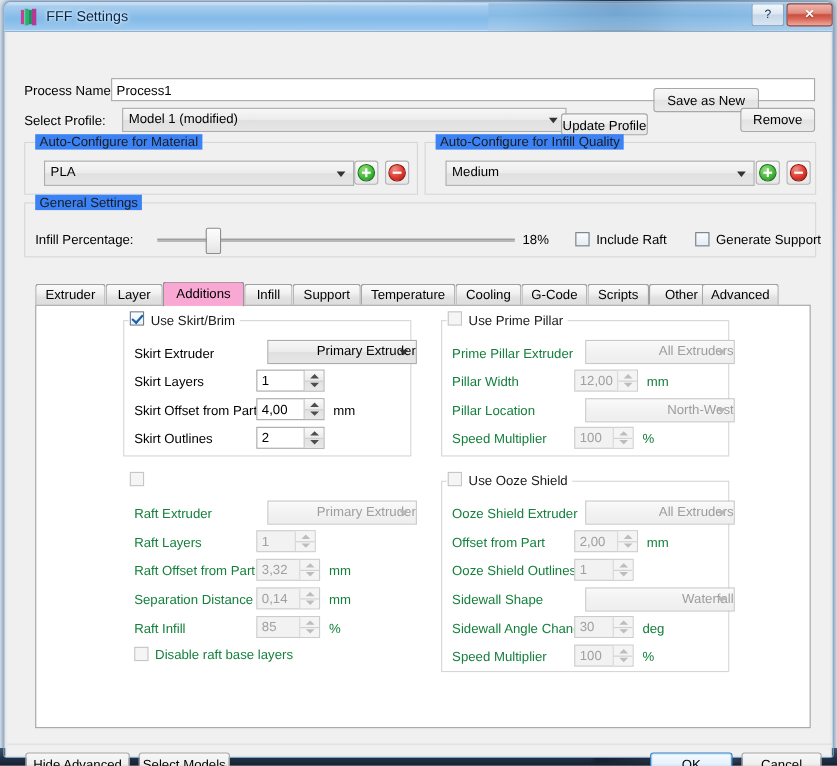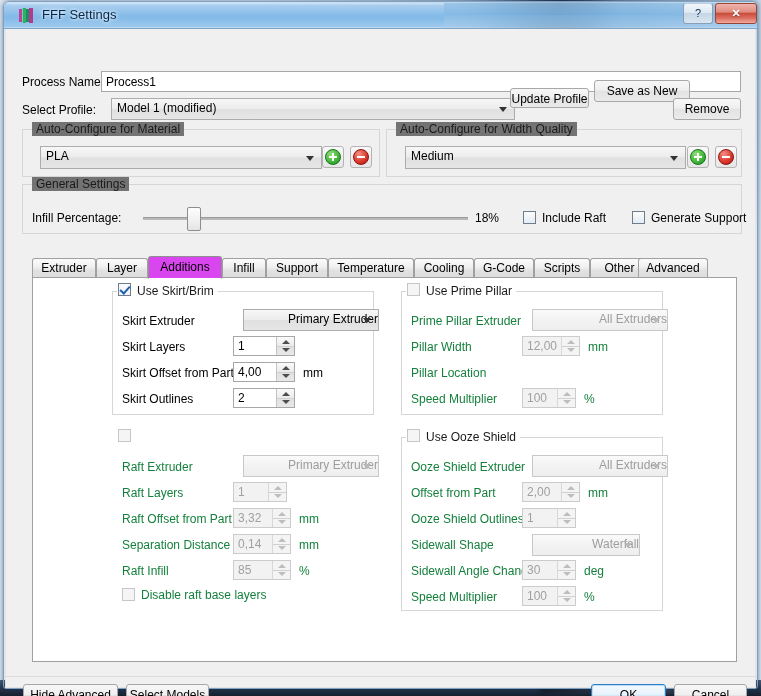--- a/index.html
+++ b/index.html
@@ -240,21 +240,21 @@
 
   
   .group {
     position: absolute;
     border: 1px solid #d6d6d6;
     box-sizing: border-box;
   }
   .group > .gtitle {
     position: absolute;
     top: -8px; left: 9px;
-    background: #737373;
+    background: #3b82f6;
     padding: 0 4px;
     font-size: 12px;
     color: #1a1a1a;
     white-space: nowrap;
   }
   .group.withcheck > .gtitle { padding-left: 1px; }
 
   
   #slider-track {
     position: absolute;
@@ -288,21 +288,21 @@
     line-height: 18px;
     text-align: center;
     color: #000;
     cursor: default;
     white-space: nowrap;
   }
   .tab.active {
     top: 0;
     height: 23px;
     line-height: 20px;
-    background: #d946ef;
+    background: #f9a8d4;
     border-color: #8f8f8f;
     border-bottom: 1px solid #fff;
     z-index: 5;
     font-weight: normal;
   }
   #tabpage {
     position: absolute;
     left: 26px; top: 248px;
     width: 705px; height: 385px;
     background: #fff;
@@ -381,40 +381,40 @@
   <div id="client">
 
     <div class="lbl" style="left:16px; top:46px;">Process Name:</div>
     <div class="textbox" style="left:95px; top:42px; width:640px; height:21px;">Process1</div>
 
     <div class="lbl" style="left:16px; top:74px;">Select Profile:</div>
     <div class="combo" style="left:95px; top:69px; width:404px; height:22px;">
       <span>Model 1 (modified)</span>
       <span class="arrow"></span>
     </div>
-    <div class="btn" style="left:504px; top:59px; width:79px; height:20px; line-height:20px;">Update Profile</div>
+    <div class="btn" style="left:504px; top:74px; width:79px; height:20px; line-height:20px;">Update Profile</div>
     <div class="btn" style="left:588px; top:51px; width:96px; height:22px; line-height:20px;">Save as New</div>
     <div class="btn" style="left:667px; top:69px; width:68px; height:22px; line-height:20px;">Remove</div>
 
     <div class="group" style="left:16px; top:100px; width:358px; height:48px;">
       <span class="gtitle">Auto-Configure for Material</span>
     </div>
     <div class="combo" style="left:24px; top:117px; width:282px; height:23px;">
       <span>PLA</span>
       <span class="arrow"></span>
     </div>
     <div class="iconbtn plus" style="left:316px; top:117px;">
       <span class="disc"></span>
     </div>
     <div class="iconbtn minus" style="left:344px; top:117px;">
       <span class="disc"></span>
     </div>
 
     <div class="group" style="left:380px; top:100px; width:356px; height:48px;">
-      <span class="gtitle">Auto-Configure for Width Quality</span>
+      <span class="gtitle">Auto-Configure for Infill Quality</span>
     </div>
     <div class="combo" style="left:389px; top:117px; width:281px; height:23px;">
       <span>Medium</span>
       <span class="arrow"></span>
     </div>
     <div class="iconbtn plus" style="left:681px; top:117px;">
       <span class="disc"></span>
     </div>
     <div class="iconbtn minus" style="left:709px; top:117px;">
       <span class="disc"></span>
@@ -499,20 +499,24 @@
       <div class="lbl dim" style="left:378px; top:62px;">Pillar Width</div>
       <div class="spin disabled" style="left:489px; top:58px; width:58px; height:20px;">
         <span class="val">12,00</span>
         <span class="btns">
             <span class="divider"></span>
           </span>
       </div>
       <div class="lbl dim" style="left:555px; top:62px;">mm</div>
 
       <div class="lbl dim" style="left:378px; top:88px;">Pillar Location</div>
+      <div class="combo disabled" style="left:489px; top:84px; width:136px; height:22px;">
+        <span>North-West</span>
+        <span class="arrow"></span>
+      </div>
 
       <div class="lbl dim" style="left:378px; top:114px;">Speed Multiplier</div>
       <div class="spin disabled" style="left:489px; top:110px; width:54px; height:20px;">
         <span class="val">100</span>
         <span class="btns">
             <span class="divider"></span>
           </span>
       </div>
       <div class="lbl dim" style="left:551px; top:114px;">%</div>
 
@@ -584,21 +588,21 @@
 
       <div class="lbl dim" style="left:378px; top:234px;">Ooze Shield Outlines</div>
       <div class="spin disabled" style="left:489px; top:230px; width:54px; height:20px;">
         <span class="val">1</span>
         <span class="btns">
             <span class="divider"></span>
           </span>
       </div>
 
       <div class="lbl dim" style="left:378px; top:260px;">Sidewall Shape</div>
-      <div class="combo disabled" style="left:489px; top:256px; width:108px; height:22px;">
+      <div class="combo disabled" style="left:489px; top:256px; width:136px; height:22px;">
         <span>Waterfall</span>
         <span class="arrow"></span>
       </div>
 
       <div class="lbl dim" style="left:378px; top:286px;">Sidewall Angle Change</div>
       <div class="spin disabled" style="left:489px; top:282px; width:54px; height:20px;">
         <span class="val">30</span>
         <span class="btns">
             <span class="divider"></span>
           </span>

